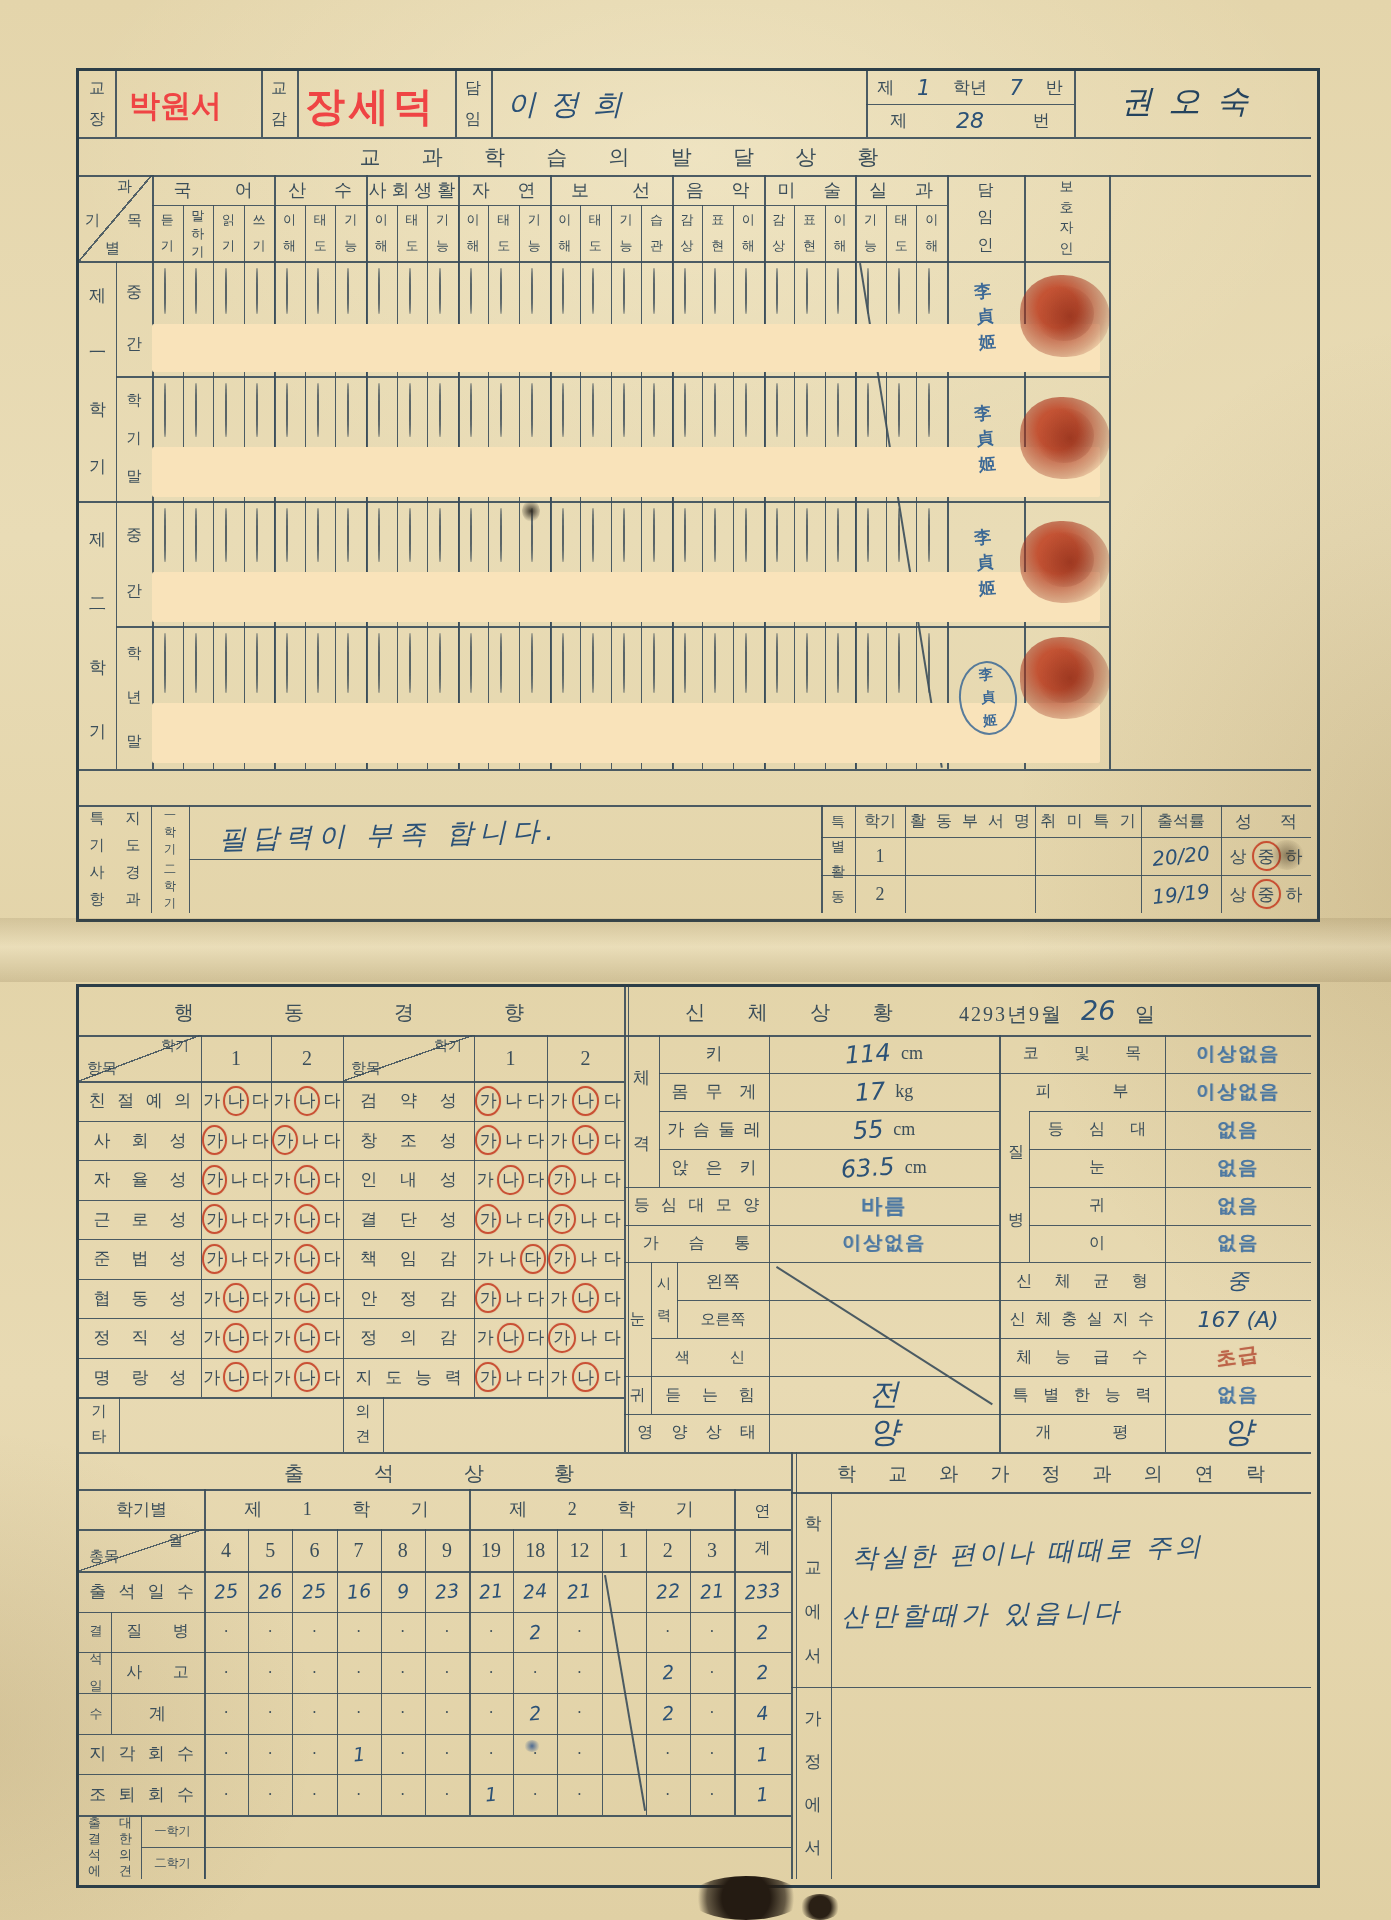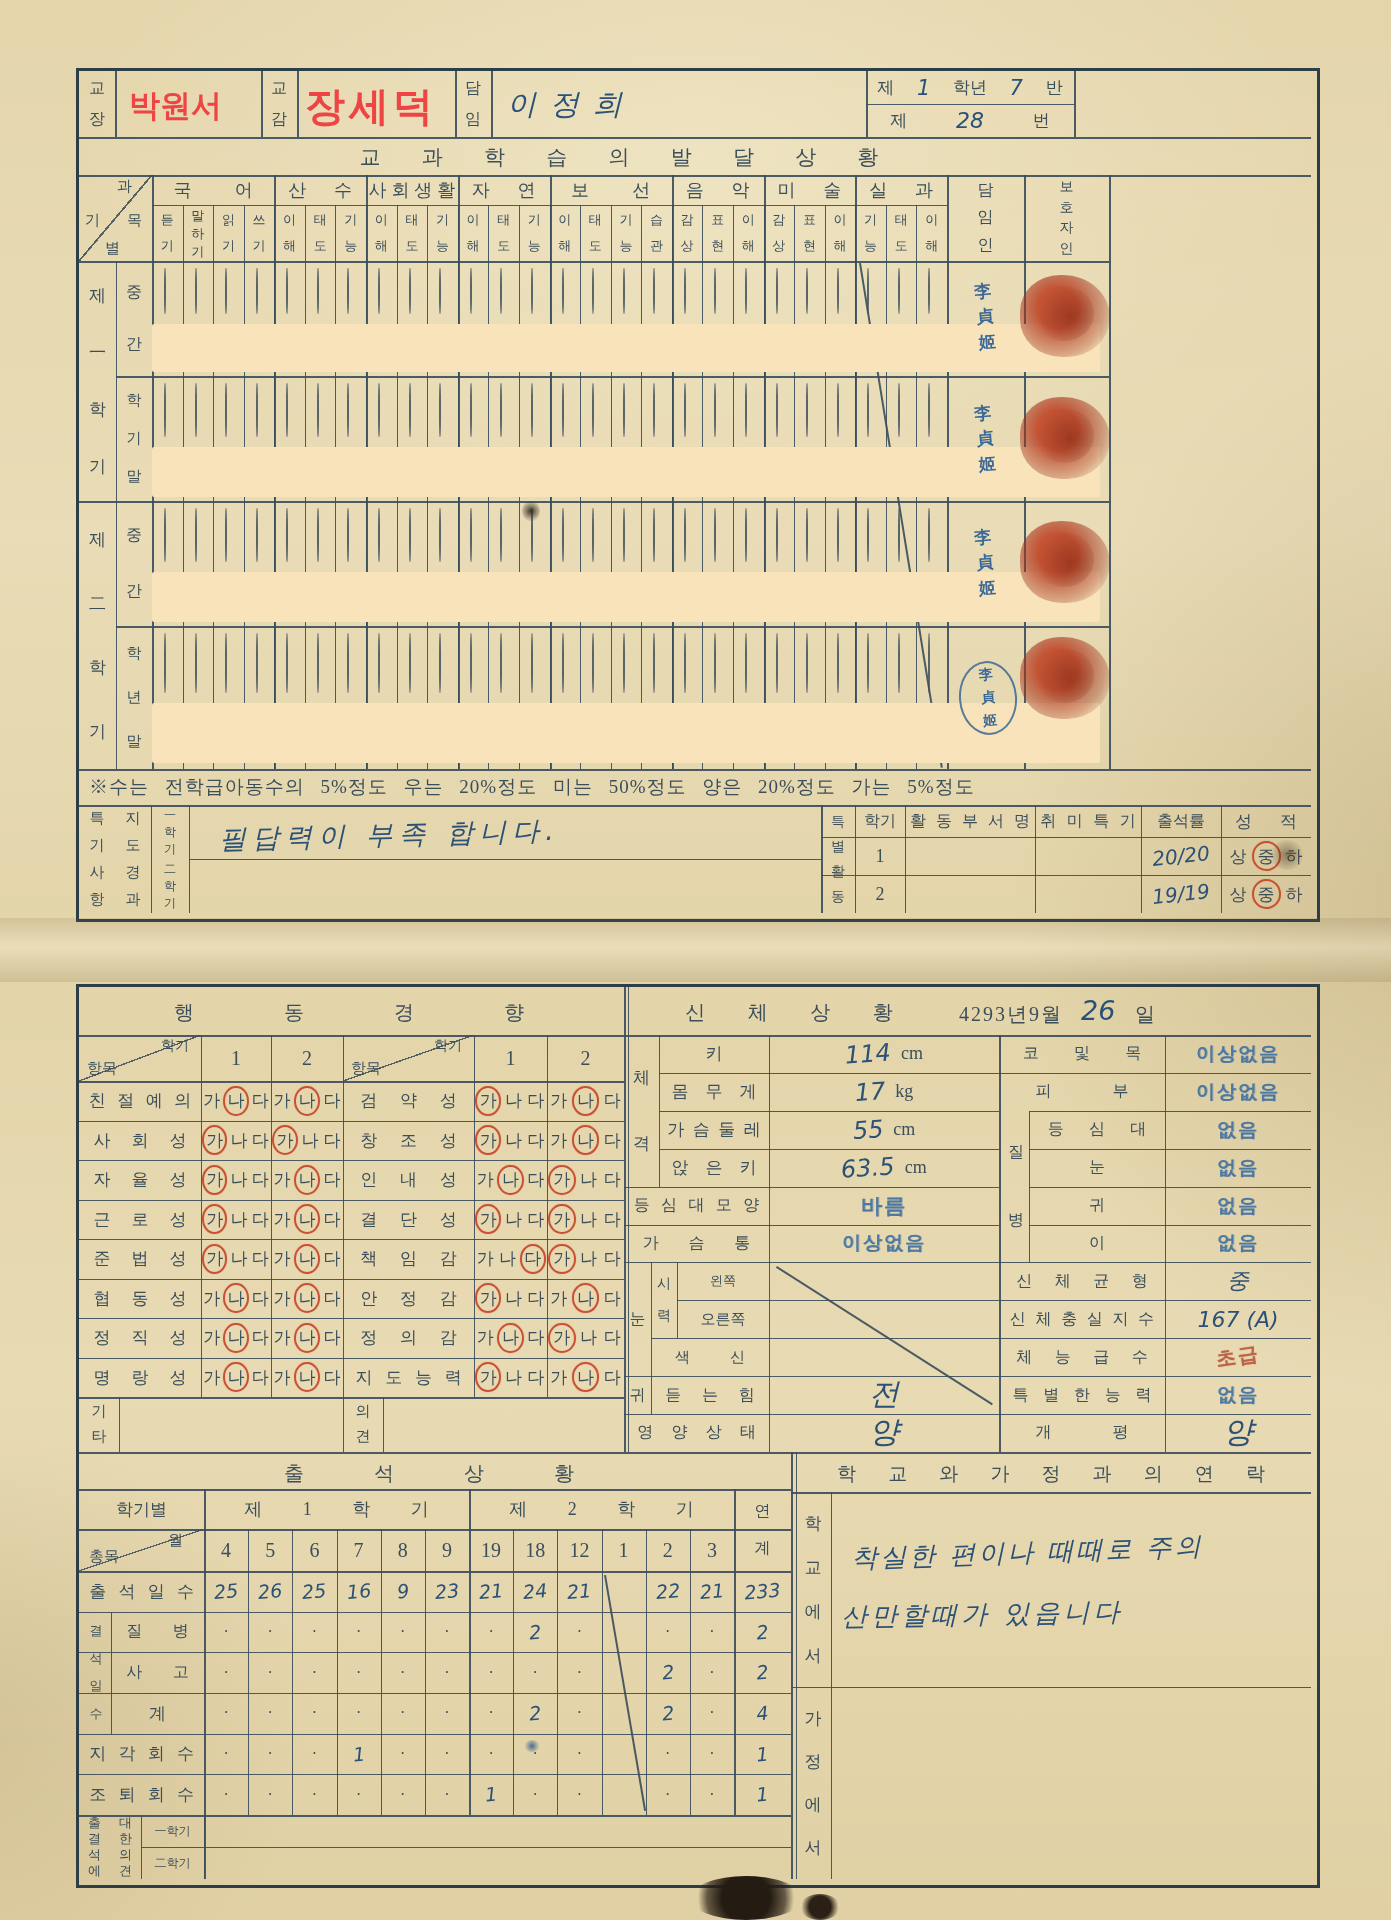--- a/index.html
+++ b/index.html
@@ -26,21 +26,20 @@
   .circ{display:inline-flex;width:25px;height:26px;border:2.5px solid rgba(197,62,35,.88);border-radius:50%;align-items:center;justify-content:center;margin:0 1px;box-shadow:0 0 1px rgba(197,62,35,.5)}
   .opt{display:inline-block;width:25px;text-align:center}
   .note{font-size:19px;letter-spacing:1px;word-spacing:10px;white-space:nowrap}
   .stain{position:absolute;border-radius:50%;z-index:6}
   .crease{position:absolute;left:0;width:100%;background:linear-gradient(180deg, rgba(90,70,35,.12), rgba(255,250,230,.25) 45%, rgba(90,70,35,.14));z-index:5}
 </style>
 </head>
 <body>
 
 <div class="page" id="p1" style="left:76px;top:68px;width:1238px;height:848px;">
-  <div class="abs note ink" style="left:10px;top:703px;">※수는 전학급아동수의 5%정도 우는 20%정도 미는 50%정도 양은 20%정도 가는 5%정도</div>
   <div class="abs hand" style="left:140px;top:746px;font-size:27px;letter-spacing:6px;transform:rotate(-1.5deg);white-space:nowrap">필답력이 부족 합니다.</div>
 <div style="position: absolute; left: 0px; top: 66px; width: 1232px; height: 2px; background: rgba(58, 77, 90, 0.9);"></div>
     <div style="position: absolute; left: 36px; top: 0px; width: 1.5px; height: 66px; background: rgba(58, 77, 90, 0.9);"></div>
     <div style="position: absolute; left: 182px; top: 0px; width: 1.5px; height: 66px; background: rgba(58, 77, 90, 0.9);"></div>
     <div style="position: absolute; left: 218px; top: 0px; width: 1.5px; height: 66px; background: rgba(58, 77, 90, 0.9);"></div>
     <div style="position: absolute; left: 376px; top: 0px; width: 1.5px; height: 66px; background: rgba(58, 77, 90, 0.9);"></div>
     <div style="position: absolute; left: 412px; top: 0px; width: 1.5px; height: 66px; background: rgba(58, 77, 90, 0.9);"></div>
     <div style="position: absolute; left: 787px; top: 0px; width: 1.5px; height: 66px; background: rgba(58, 77, 90, 0.9);"></div>
     <div style="position: absolute; left: 995px; top: 0px; width: 1.5px; height: 66px; background: rgba(58, 77, 90, 0.9);"></div>
     <div style="position: absolute; left: 0px; top: 2px; width: 36px; height: 62px; display: flex; flex-direction: column; align-items: center; justify-content: space-around; font-size: 16px;">
@@ -64,20 +63,21 @@
       <span class="hand" style="font-size: 21px;">1</span>
       <span class="ink">학년</span>
       <span class="hand" style="font-size: 21px;">7</span>
       <span class="ink">반</span>
     </div>
     <div style="position: absolute; left: 787px; top: 33px; width: 208px; height: 33px; display: flex; align-items: center; justify-content: space-around; font-size: 17px;">
       <span class="ink">제</span>
       <span class="hand" style="font-size: 22px;">28</span>
       <span class="ink">번</span>
     </div>
+    <div class=" hand" style="position: absolute; left: 995px; top: 0px; width: 237px; height: 62px; display: flex; align-items: center; justify-content: center; font-size: 32px; letter-spacing: 16px; color: rgb(36, 67, 94);">권오숙</div>
     <div style="position: absolute; left: 260px; top: 70px; width: 560px; height: 32px; display: flex; align-items: center; justify-content: space-around; font-size: 21px;">
       <div>교</div>
       <div>과</div>
       <div>학</div>
       <div>습</div>
       <div>의</div>
       <div>발</div>
       <div>달</div>
       <div>상</div>
       <div>황</div>
@@ -891,21 +891,21 @@
       <div>통</div>
     </div>
     <div class=" stampB" style="position: absolute; left: 690px; top: 237.5px; width: 230px; height: 37.9px; display: flex; align-items: center; justify-content: center; font-size: 19px;">이상없음</div>
     <div style="position: absolute; left: 545px; top: 283.4px; width: 27px; height: 97.7px; display: flex; flex-direction: column; align-items: center; justify-content: space-around; font-size: 16px;">
       <div>눈</div>
     </div>
     <div style="position: absolute; left: 572px; top: 281.4px; width: 26px; height: 63.8px; display: flex; flex-direction: column; align-items: center; justify-content: space-around; font-size: 14px;">
       <div>시</div>
       <div>력</div>
     </div>
-    <div style="position: absolute; left: 598px; top: 275.4px; width: 92px; height: 37.9px; display: flex; align-items: center; justify-content: center; font-size: 13px;">왼쪽</div>
+    <div style="position: absolute; left: 598px; top: 275.4px; width: 92px; height: 37.9px; display: flex; align-items: center; justify-content: center; font-size: 17px;">왼쪽</div>
     <div style="position: absolute; left: 598px; top: 313.3px; width: 322px; height: 1px; background: rgba(58, 77, 90, 0.9);"></div>
     <div style="position: absolute; left: 598px; top: 313.3px; width: 92px; height: 37.9px; display: flex; align-items: center; justify-content: center; font-size: 15px;">오른쪽</div>
     <div style="position: absolute; left: 572px; top: 351.2px; width: 348px; height: 1px; background: rgba(58, 77, 90, 0.9);"></div>
     <div style="position: absolute; left: 576px; top: 351.2px; width: 110px; height: 37.9px; display: flex; align-items: center; justify-content: space-around; font-size: 15px;">
       <div>색</div>
       <div>신</div>
     </div>
     <div style="position: absolute; left: 545px; top: 389.1px; width: 375px; height: 1px; background: rgba(58, 77, 90, 0.9);"></div>
     <div style="position: absolute; left: 545px; top: 393.1px; width: 27px; height: 30px; display: flex; flex-direction: column; align-items: center; justify-content: space-around; font-size: 16px;">
       <div>귀</div>

